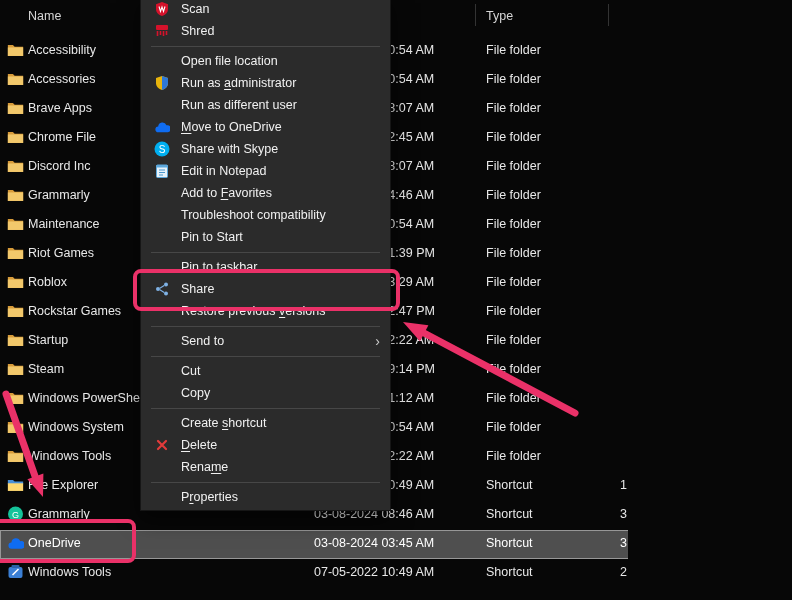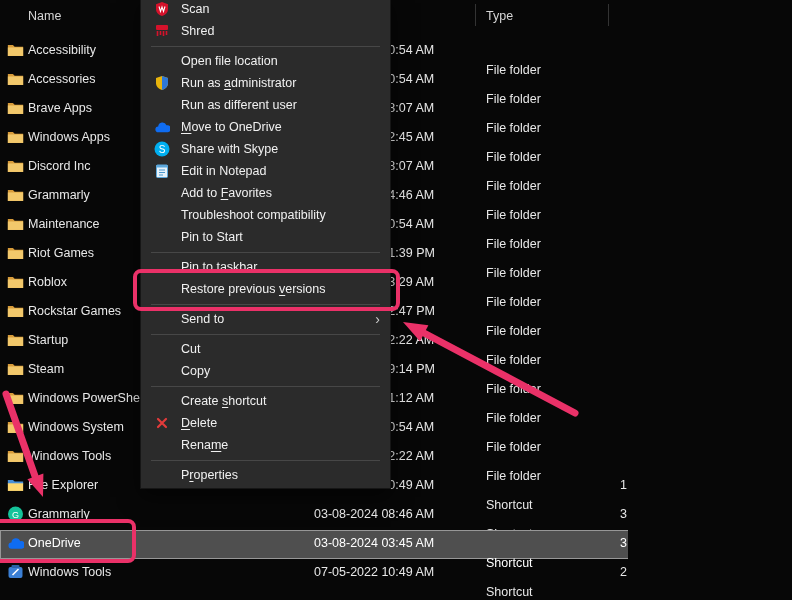--- a/index.html
+++ b/index.html
@@ -16,21 +16,21 @@
   .hcol { position: absolute; top: 9px; white-space: nowrap; }
   .h-name { left: 28px; } .h-date { left: 314px; } .h-type { left: 486px; } .h-size { left: 620px; margin-left: 24px; }
   .hsep { position: absolute; top: 4px; width: 1px; height: 22px; background: #333; }
 
   
   .list { position: absolute; top: 36px; left: 0; width: 100%; z-index: 1; }
   .row { position: relative; height: 29px; font-size: 12.5px; }
   .row .icon { position: absolute; left: 7px; top: 6px; width: 17px; height: 16px; }
   .icon svg { display: block; width: 100%; height: 100%; }
   .cell { position: absolute; top: 7px; white-space: nowrap; }
-  .c-name { left: 28px; } .c-date { left: 314px; } .c-type { left: 486px; margin-top: 20px; }
+  .c-name { left: 28px; } .c-date { left: 314px; } .c-type { left: 486px; }
   .c-size { left: 620px; width: 70px; text-align: left; }
   .row.selected::before { content: ""; position: absolute; left: 0; top: 1px;
     width: 700px; height: 27px; background: #4f4f4f; border: 1px solid #979797; }
   .row.selected .cell { color: #fff; }
 
   
   .menu { position: absolute; left: 140px; top: -5px; width: 251px;
     background: #2b2b2b; border: 1px solid #161616;
     box-shadow: 0 8px 20px rgba(0,0,0,.55); z-index: 10;
     padding: 2px 0; font-size: 12.5px; }
@@ -104,21 +104,21 @@
         <span class="cell c-type">File folder</span>
         <span class="cell c-size"></span>
       </div>
       <div class="row">
         <span class="icon">
           <svg viewBox="0 0 20 16">
             <path d="M1 2h6l2 2.2h10V15H1z" fill="#d79b3a"></path>
             <path d="M1 5h18v10H1z" fill="#f2c86b"></path>
           </svg>
         </span>
-        <span class="cell c-name">Windows Apps</span>
+        <span class="cell c-name">Chrome File</span>
         <span class="cell c-date">03-08-2024 02:45 AM</span>
         <span class="cell c-type">File folder</span>
         <span class="cell c-size"></span>
       </div>
       <div class="row">
         <span class="icon">
           <svg viewBox="0 0 20 16">
             <path d="M1 2h6l2 2.2h10V15H1z" fill="#d79b3a"></path>
             <path d="M1 5h18v10H1z" fill="#f2c86b"></path>
           </svg>
@@ -336,20 +336,28 @@
             <rect x="2.5" y="2" width="11" height="12.5" rx="1" fill="#e7f3fb" stroke="#5ca8dc"></rect>
             <rect x="2.5" y="2" width="11" height="2.5" fill="#5ca8dc"></rect>
             <path d="M5 7h6M5 9.5h6M5 12h4" stroke="#4b98cf" stroke-width="1"></path>
           </svg>
         </span><span>Edit in Notepad</span></div>
       <div class="mi"><span>Add to <u>F</u>avorites</span></div>
       <div class="mi"><span>Troubleshoot compatibility</span></div>
       <div class="mi"><span>Pin to Start</span></div>
       <div class="msep"></div>
       <div class="mi"><span>Pin to taskbar</span></div>
+      <div class="mi"><span class="icon">
+          <svg viewBox="0 0 16 16">
+            <circle cx="4" cy="8" r="2" fill="#7fb2e5"></circle>
+            <circle cx="12" cy="3.5" r="2" fill="#7fb2e5"></circle>
+            <circle cx="12" cy="12.5" r="2" fill="#7fb2e5"></circle>
+            <path d="M5.8 7.2l4.4-2.6M5.8 8.8l4.4 2.6" stroke="#7fb2e5" stroke-width="1.2"></path>
+          </svg>
+        </span><span>Share</span></div>
       <div class="mi"><span>Restore previous <u>v</u>ersions</span></div>
       <div class="msep"></div>
       <div class="mi"><span>Send to</span><span class="mi-arrow">›</span></div>
       <div class="msep"></div>
       <div class="mi"><span>Cut</span></div>
       <div class="mi"><span>Copy</span></div>
       <div class="msep"></div>
       <div class="mi"><span>Create <u>s</u>hortcut</span></div>
       <div class="mi"><span class="icon">
           <svg viewBox="0 0 16 16">

